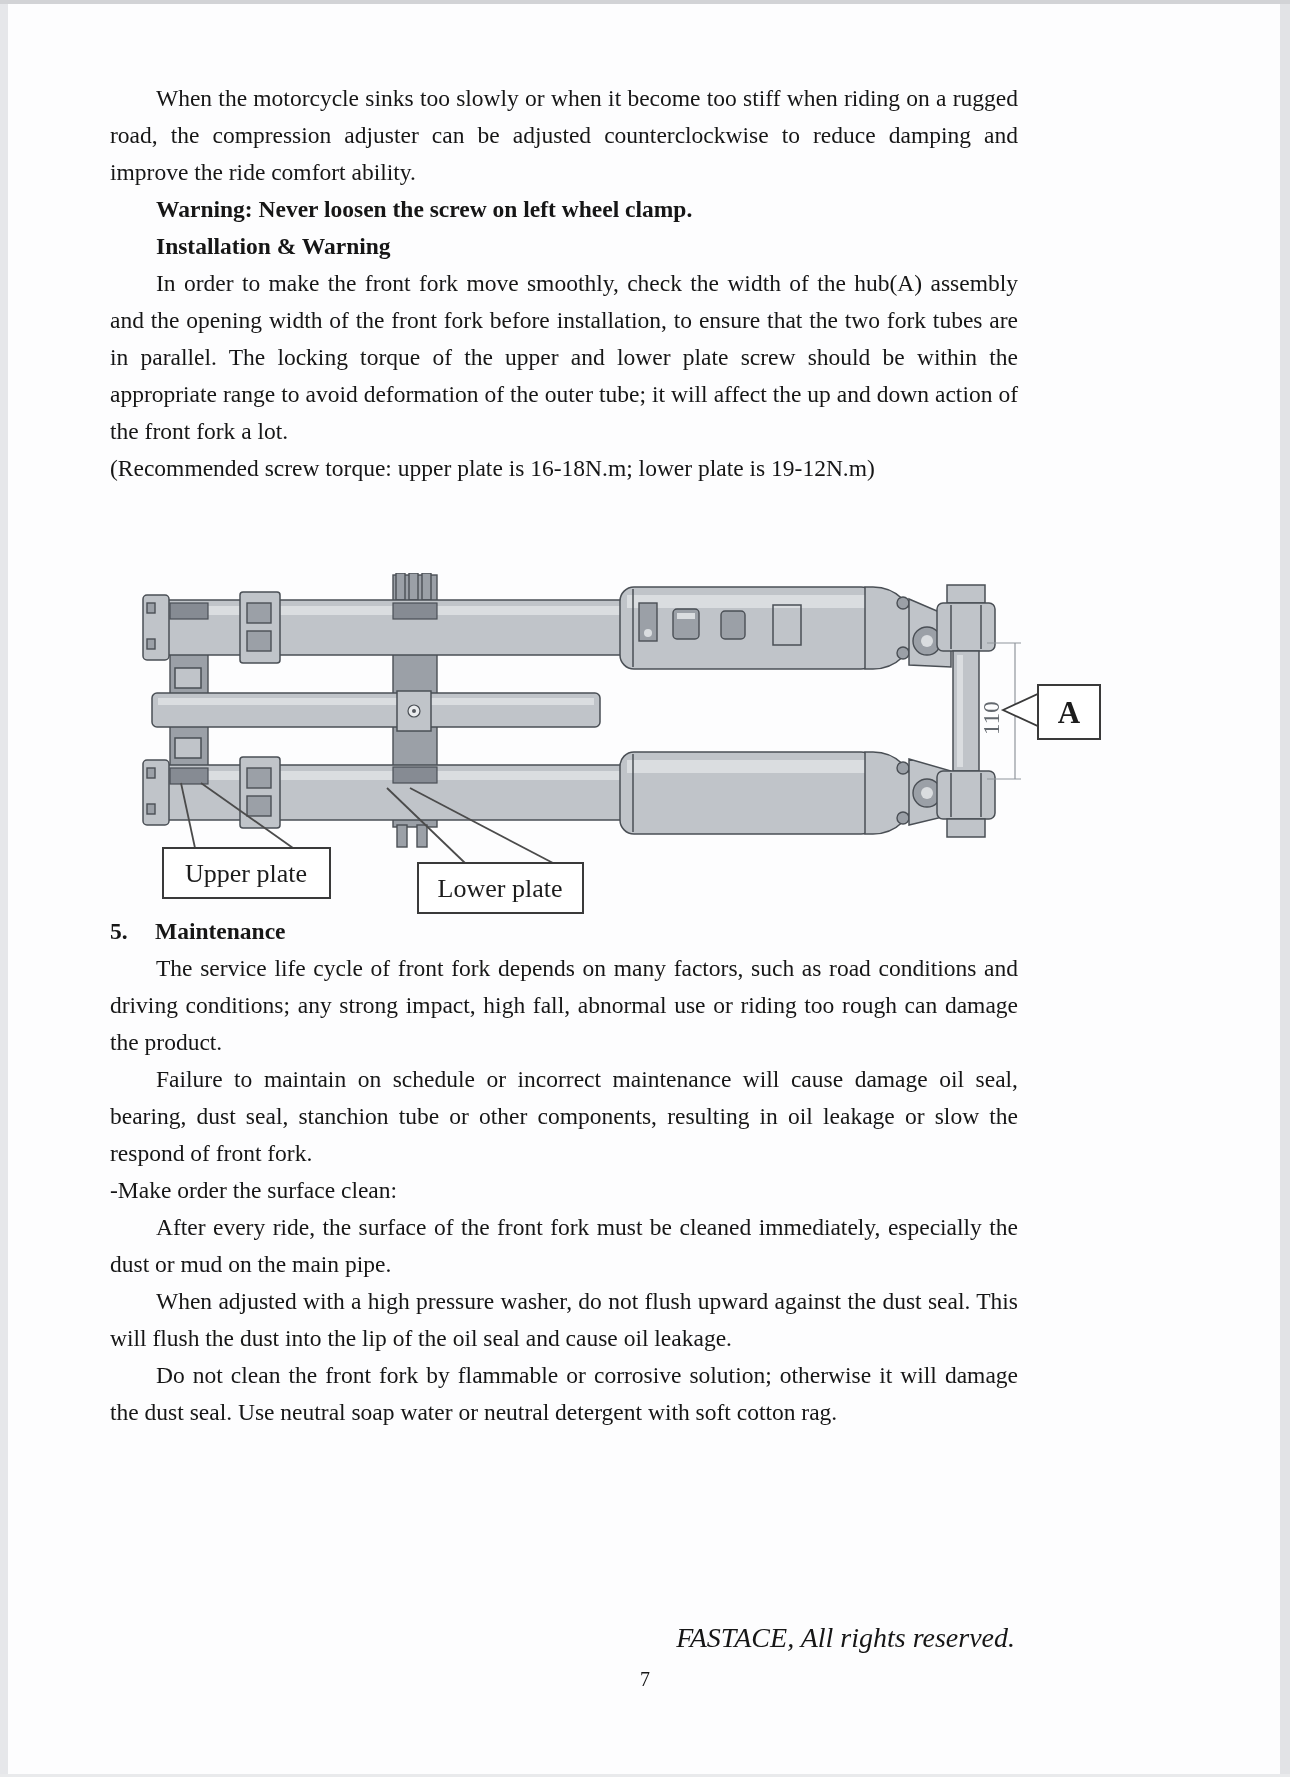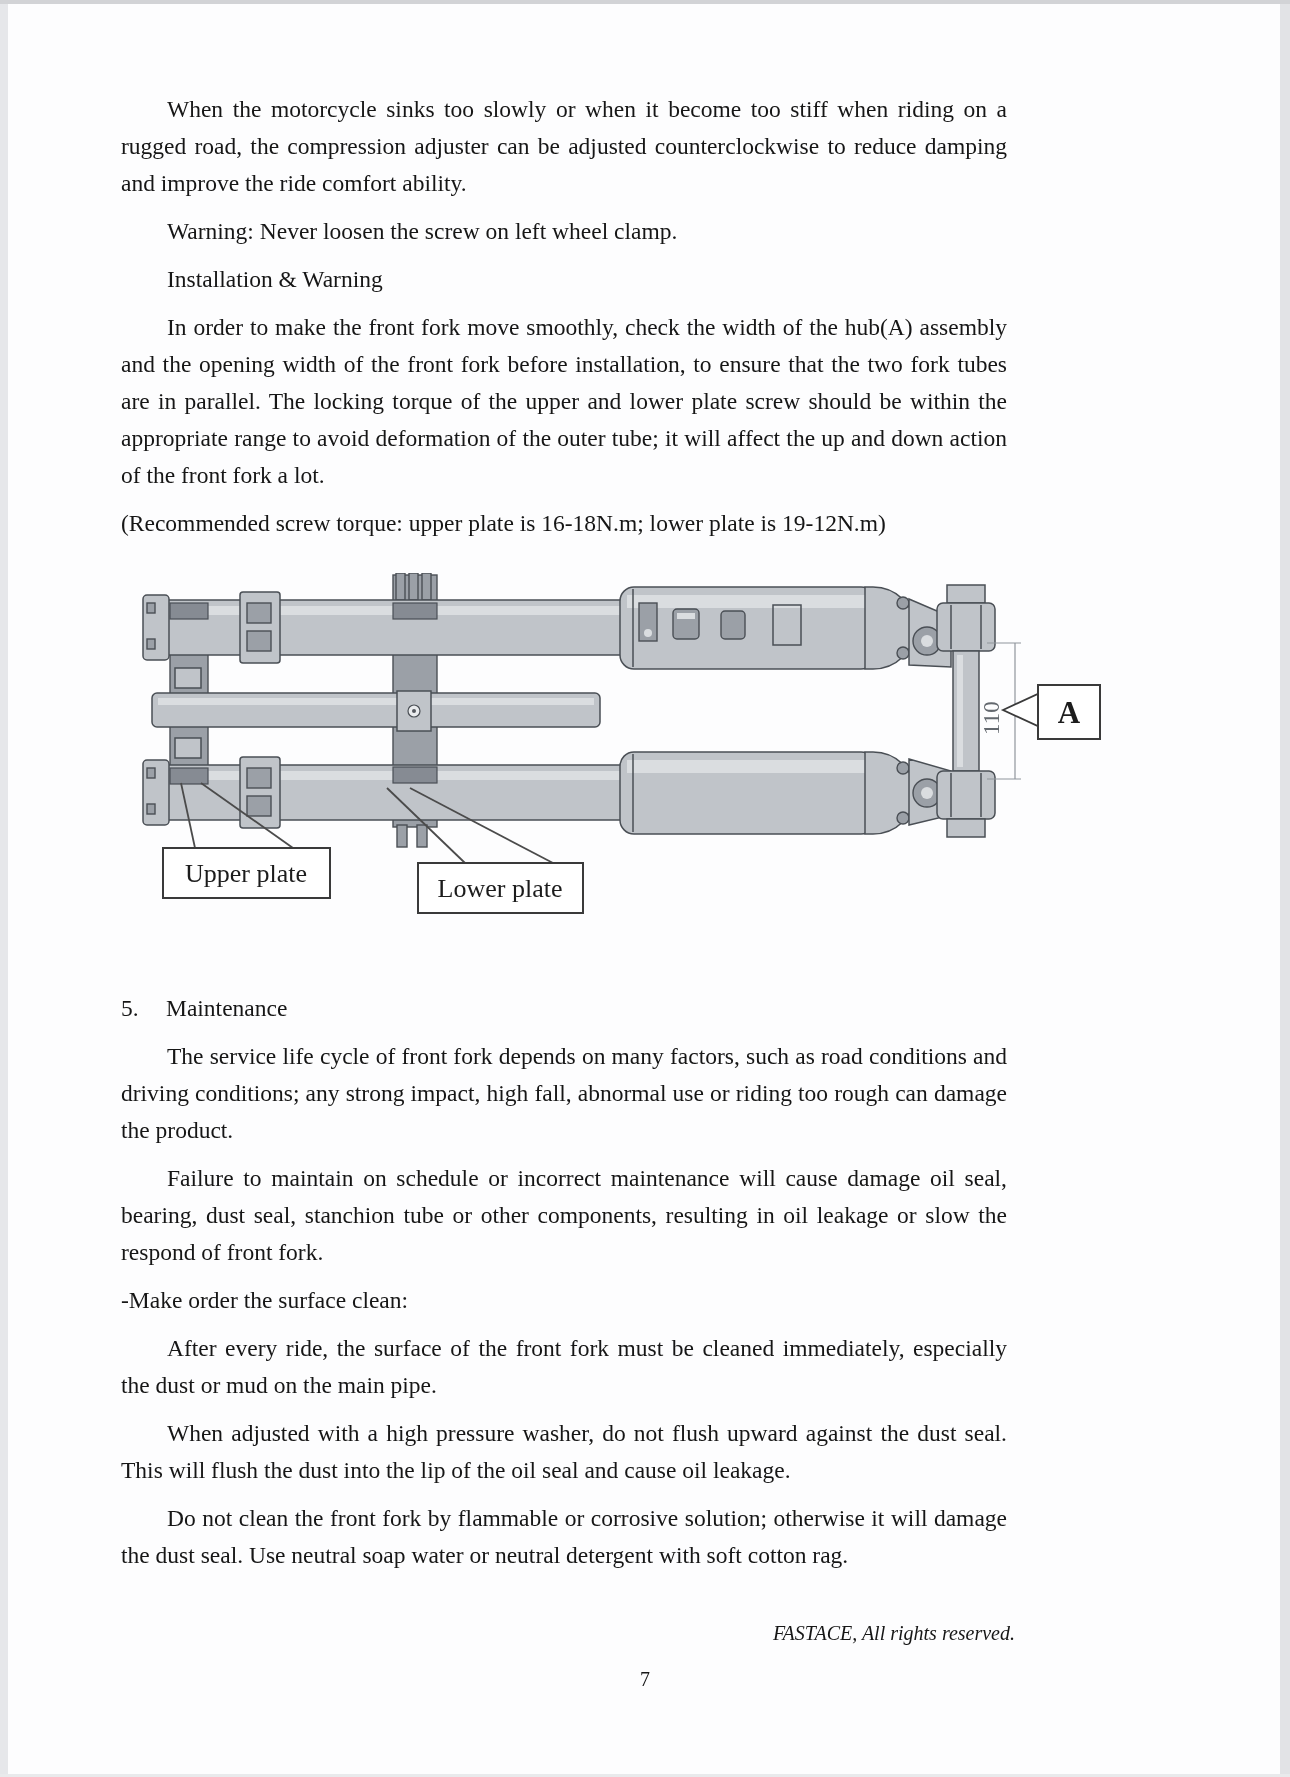--- a/index.html
+++ b/index.html
@@ -8,42 +8,42 @@
     background:#fdfdfe;color:#161616;
     font-family:"Liberation Serif","DejaVu Serif",serif;
   }
   .edge{position:absolute;background:#e6e7ea;}
   .edge.left{left:0;top:0;width:8px;height:1777px;}
   .edge.right{right:0;top:0;width:10px;height:1777px;background:#e2e3e6;}
   .edge.top{left:0;top:0;width:1290px;height:4px;background:#d2d3d6;}
   .edge.bottom{left:0;bottom:0;width:1290px;height:3px;background:#e9eaec;}
 
   .content{position:absolute;left:110px;top:80px;width:908px;}
-  .content p{margin:11px;font-size:23.5px;line-height:37px;text-align:justify;}
+  .content p{margin:0;font-size:23.5px;line-height:37px;text-align:justify;}
   .ind{text-indent:46px;}
-  .bold{font-weight:normal;}
+  .bold{font-weight:bold;}
   .head-gap{margin-top:27px;}
   .num{display:inline-block;width:45px;}
   .spacer{height:426px;}
 
   .diagram{position:absolute;left:125px;top:573px;width:980px;height:345px;}
 
   
   .t-fill{fill:#c0c4c9;stroke:#4a4f55;stroke-width:1.5;}
   .t-dark{fill:#9ba0a7;stroke:#4a4f55;stroke-width:1.4;}
   .t-band{fill:#868b93;stroke:#4a4f55;stroke-width:1.2;}
   .t-light{fill:#dadde0;stroke:none;}
   .t-outline{fill:none;stroke:#4a4f55;stroke-width:1.5;}
   .leader{stroke:#4b4b4b;stroke-width:1.8;fill:none;}
   .lblbox{fill:#ffffff;stroke:#3a3a3a;stroke-width:2;}
   .dim{stroke:#90959b;stroke-width:1.2;fill:none;}
   .dgtext{font-family:"Liberation Serif","DejaVu Serif",serif;fill:#1c1c1c;}
   .dimtext{font-family:"Liberation Serif","DejaVu Serif",serif;fill:#63686e;}
 
-  .rights{position:absolute;top:1622px;right:275px;font-size:20px;font-style:italic;}
+  .rights{position:absolute;top:1622px;right:275px;font-size:28px;font-style:italic;}
   .pagenum{position:absolute;top:1668px;left:0;width:1290px;text-align:center;font-size:20px;}
 </style>
 </head>
 <body>
 
 <div class="edge left"></div>
 <div class="edge right"></div>
 <div class="edge top"></div>
 <div class="edge bottom"></div>
 

